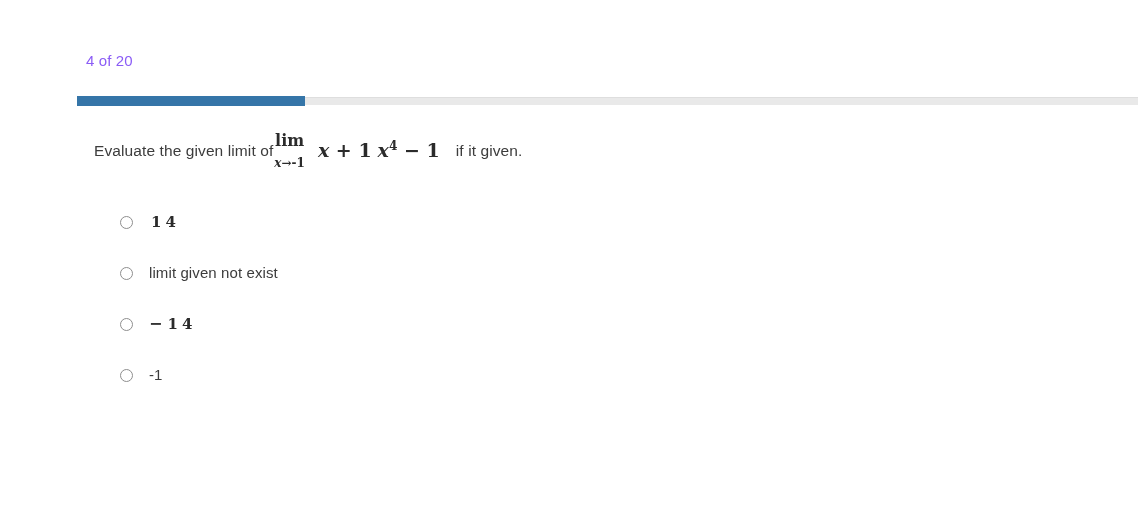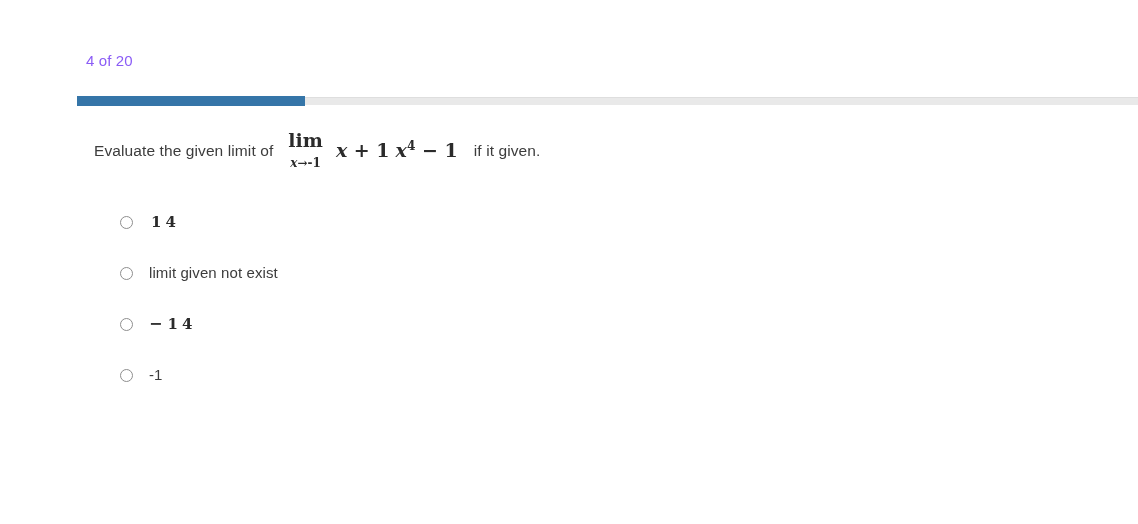--- a/index.html
+++ b/index.html
@@ -63,39 +63,39 @@
     align-items: center;
     flex-wrap: nowrap;
   }
   .q-text {
     font-size: 15.5px;
     line-height: 22px;
     color: #3c3c3c;
     letter-spacing: 0.1px;
     white-space: nowrap;
   }
-  .q-text.lead { margin-right: 15px; }
+  .q-text.lead { margin-right: 1px; }
   .q-text.trail { margin-left: 13px; }
 
   
   .math {
     font-family: "DejaVu Serif", "Liberation Serif", serif;
     color: #2b2b2b;
     display: inline-flex;
     align-items: center;
   }
   .limit-op {
     display: inline-flex;
     flex-direction: column;
     align-items: center;
     justify-content: center;
     margin-right: 10px;
   }
   .limit-op .lim-word {
-    font-size: 19px;
+    font-size: 16px;
     font-weight: bold;
     line-height: 19px;
     font-style: normal;
   }
   .limit-op .lim-sub {
     font-size: 12px;
     line-height: 14px;
     font-weight: bold;
     font-style: italic;
     margin-top: 6px;

